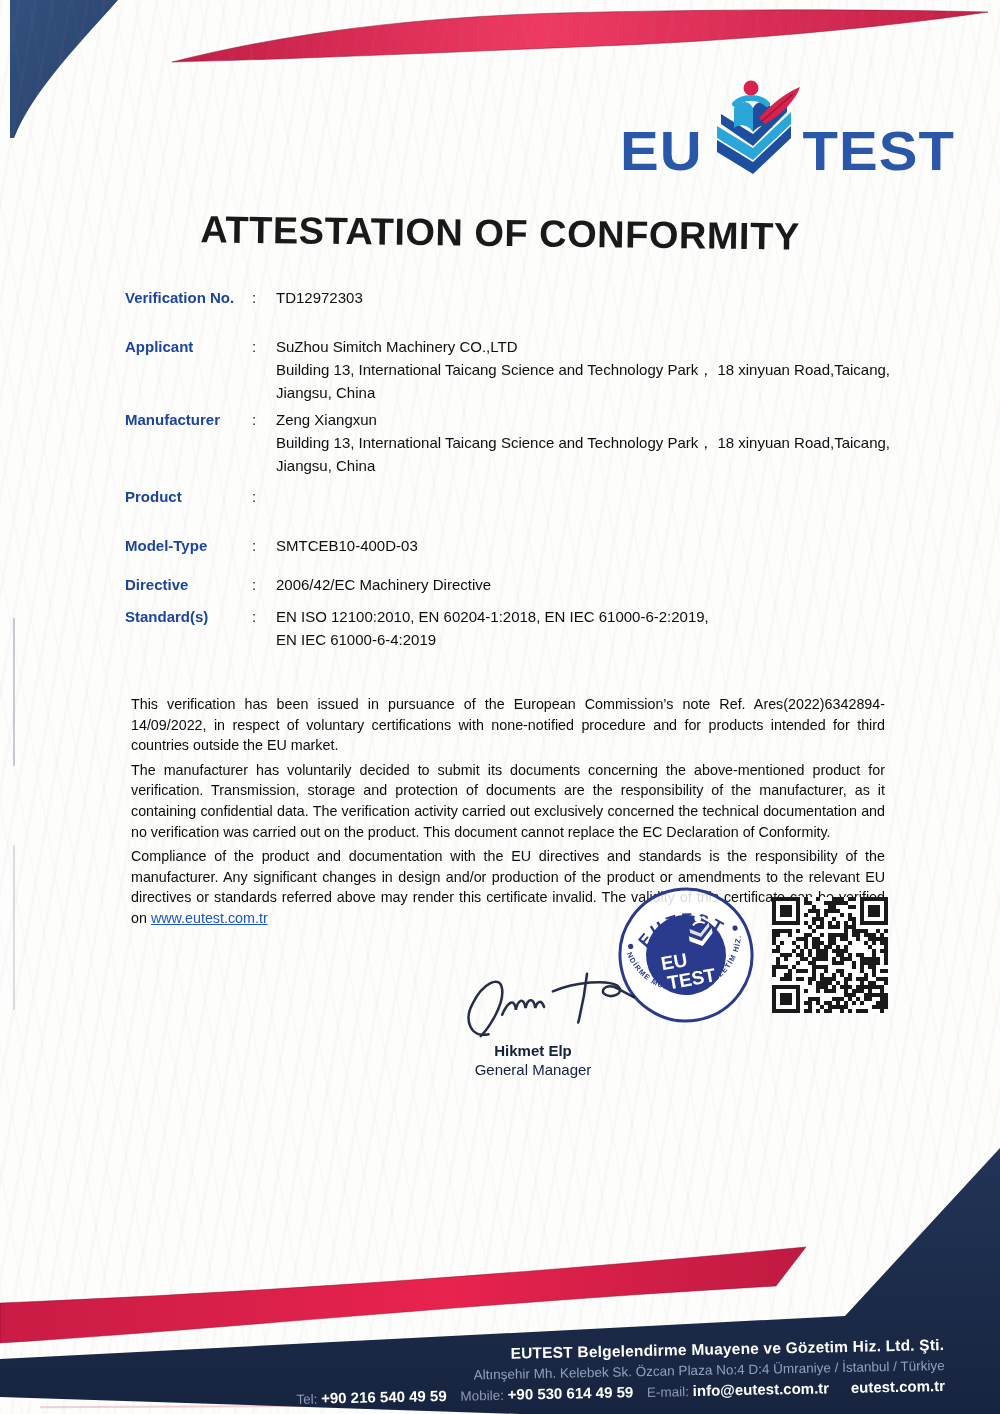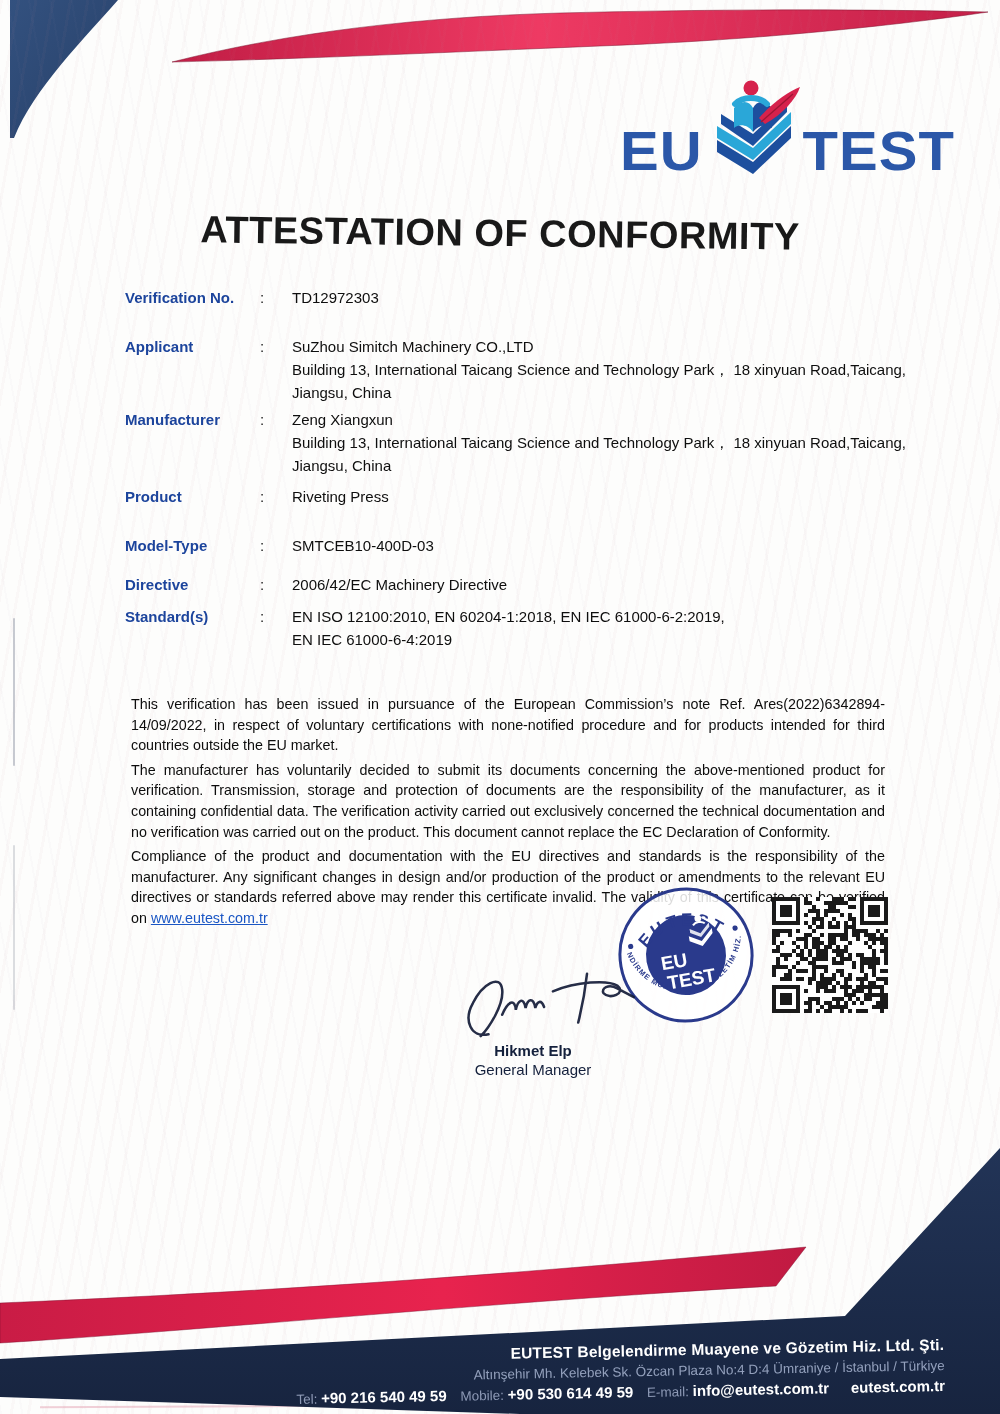--- a/index.html
+++ b/index.html
@@ -27,21 +27,21 @@
 
   
   .title{
     position:absolute;top:212px;left:0;width:1000px;text-align:center;margin:0;
     font-size:38px;font-weight:700;color:#191919;letter-spacing:.5px;
     transform:rotate(.7deg);
   }
 
   
   .fields{position:absolute;top:286px;left:125px;width:810px;}
-  .field-row{display:grid;grid-template-columns:127px 24px 1fr;font-size:15px;line-height:23px;gap:8px;}
+  .field-row{display:grid;grid-template-columns:127px 24px 1fr;font-size:15px;line-height:23px;}
   .field-label{font-weight:700;color:#1c449c;}
   .field-colon{color:#222;text-align:left;}
   .field-value{color:#0e0e0e;}
   .mb26{margin-bottom:26px;} .mb16{margin-bottom:16px;} .mb9{margin-bottom:9px;}
   .mb8{margin-bottom:8px;} .mb4{margin-bottom:4px;}
 
   
   .body-text{
     position:absolute;top:690px;left:127px;width:762px;
     font-size:14.3px;line-height:20.6px;text-align:justify;color:#0d0d0d;
@@ -143,23 +143,20 @@
         <span class="field-colon">:</span>
         <div class="field-value">
           <div>Zeng Xiangxun</div>
           <div>Building 13, International Taicang Science and Technology Park， 18 xinyuan Road,Taicang,</div>
           <div>Jiangsu, China</div>
         </div>
       </div>
       <div class="field-row mb26">
         <span class="field-label">Product</span>
         <span class="field-colon">:</span>
-        <div class="field-value">
-          <div>Riveting Press</div>
-        </div>
       </div>
       <div class="field-row mb16">
         <span class="field-label">Model-Type</span>
         <span class="field-colon">:</span>
         <div class="field-value">
           <div>SMTCEB10-400D-03</div>
         </div>
       </div>
       <div class="field-row mb9">
         <span class="field-label">Directive</span>

